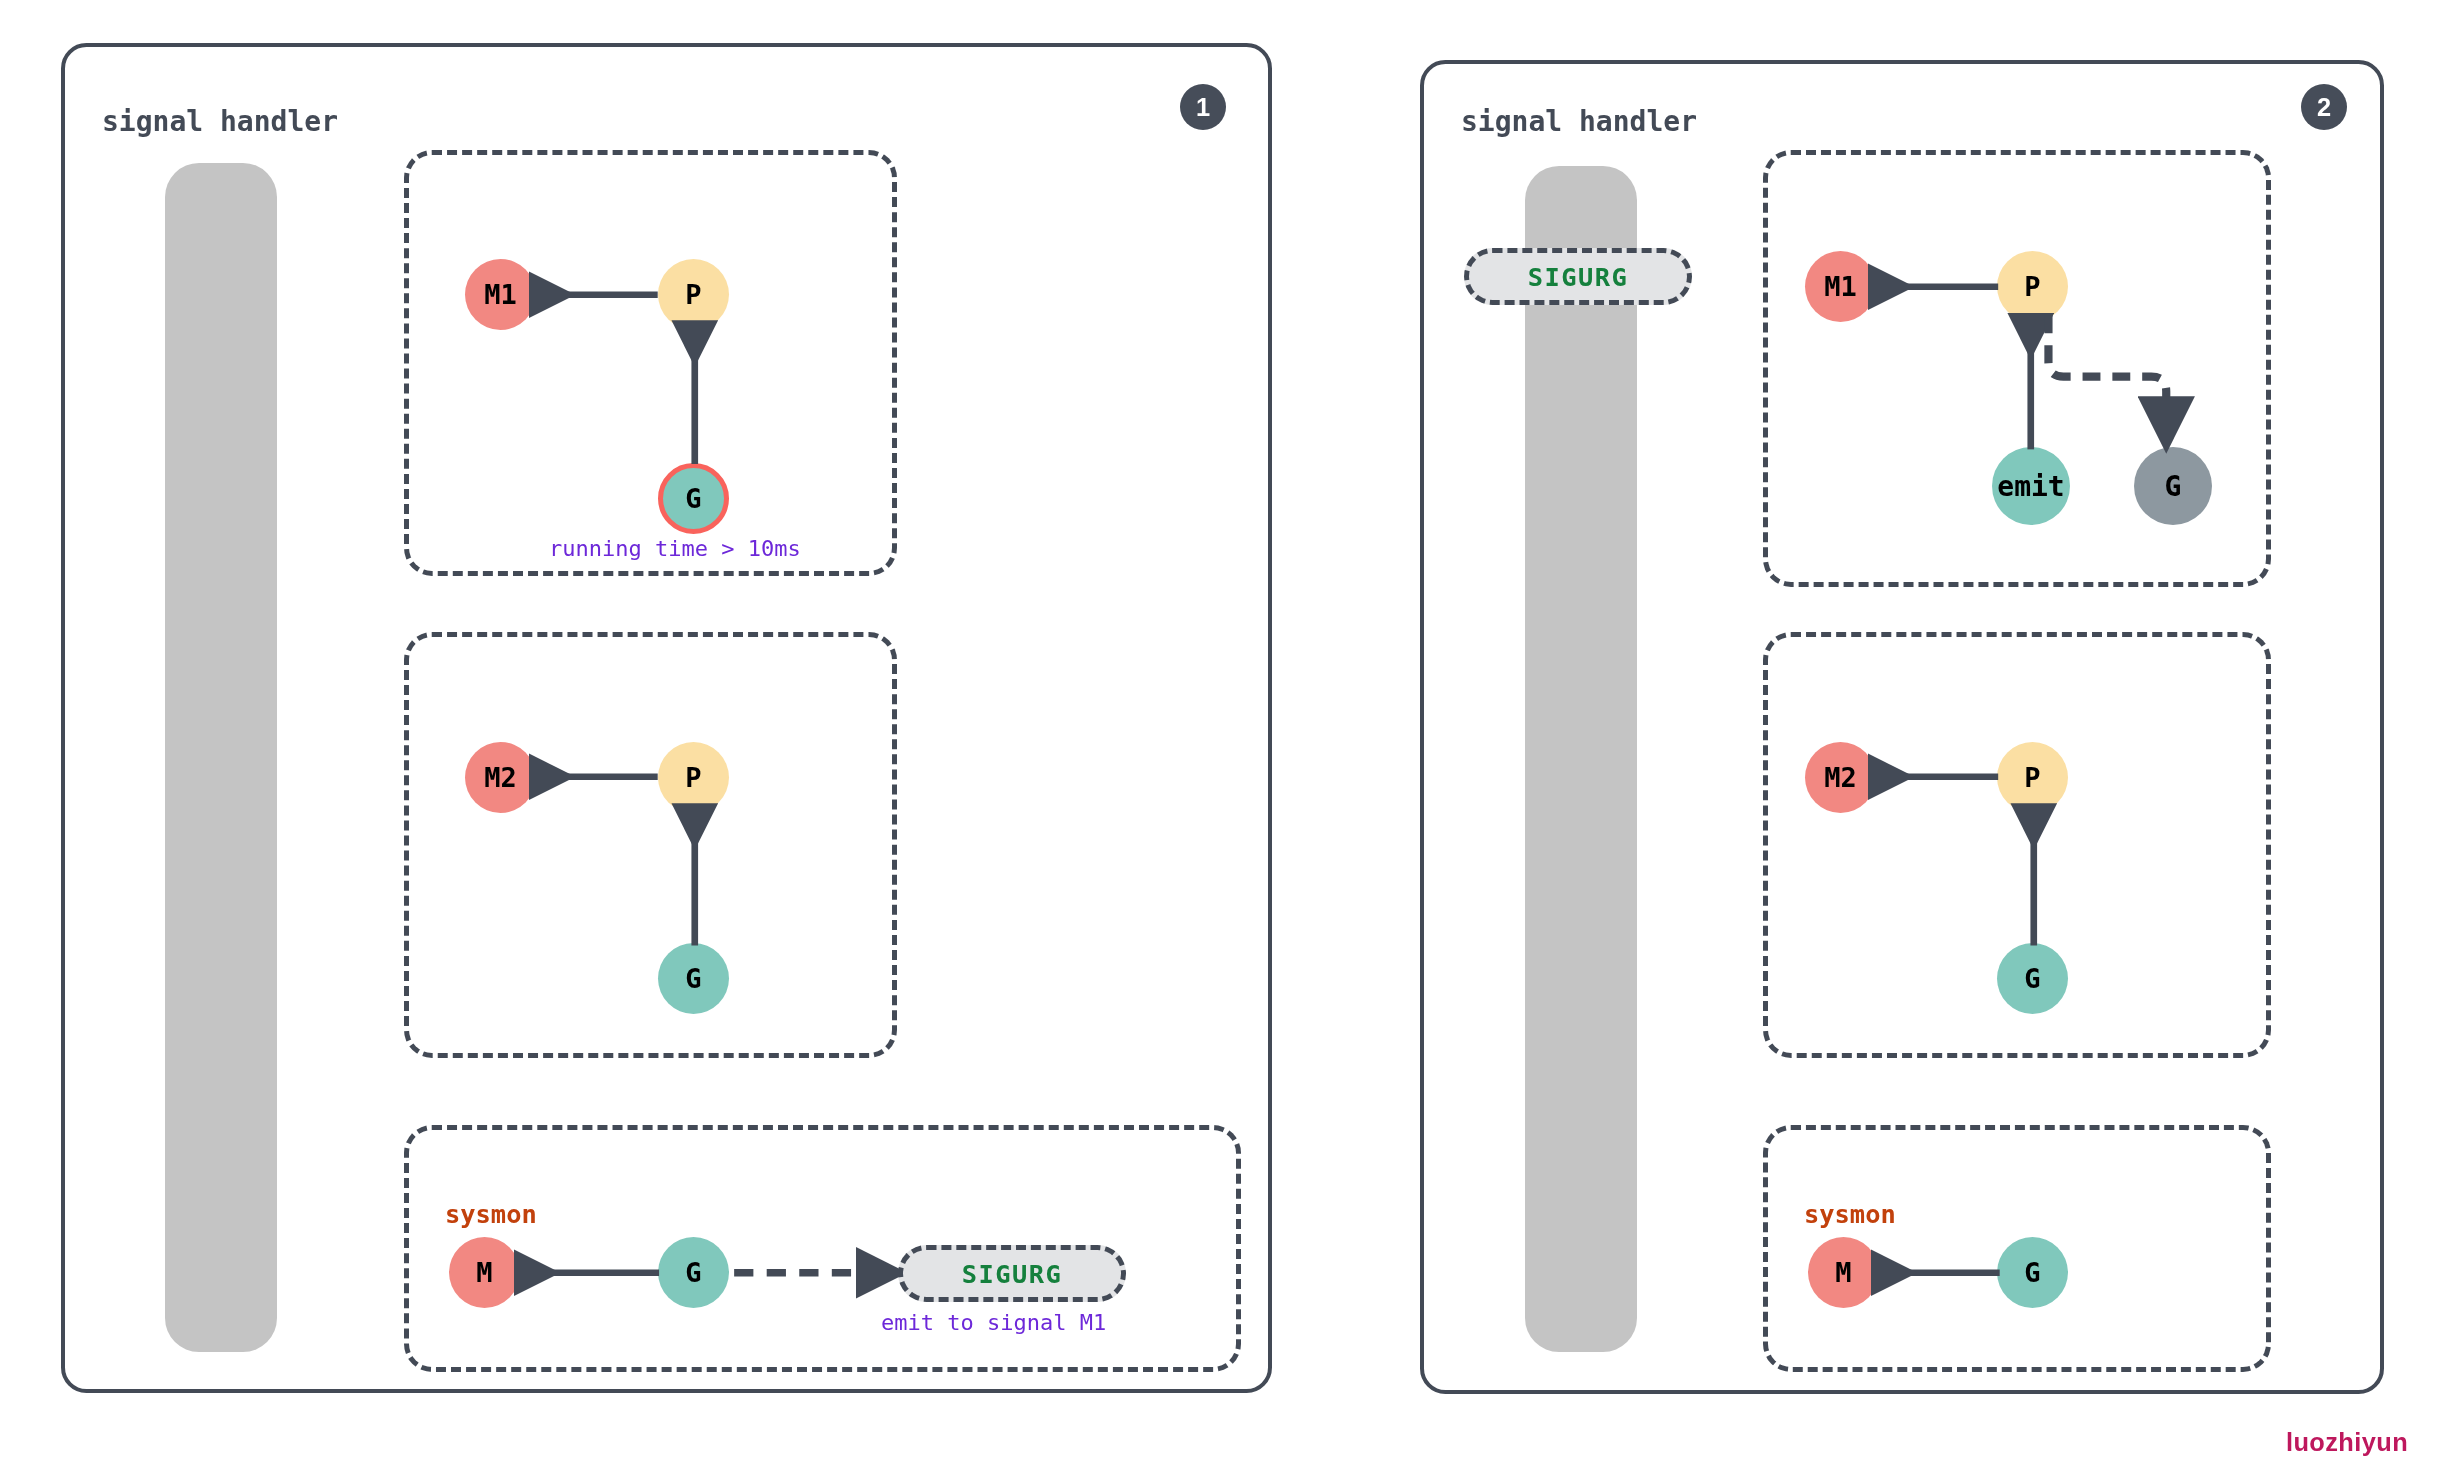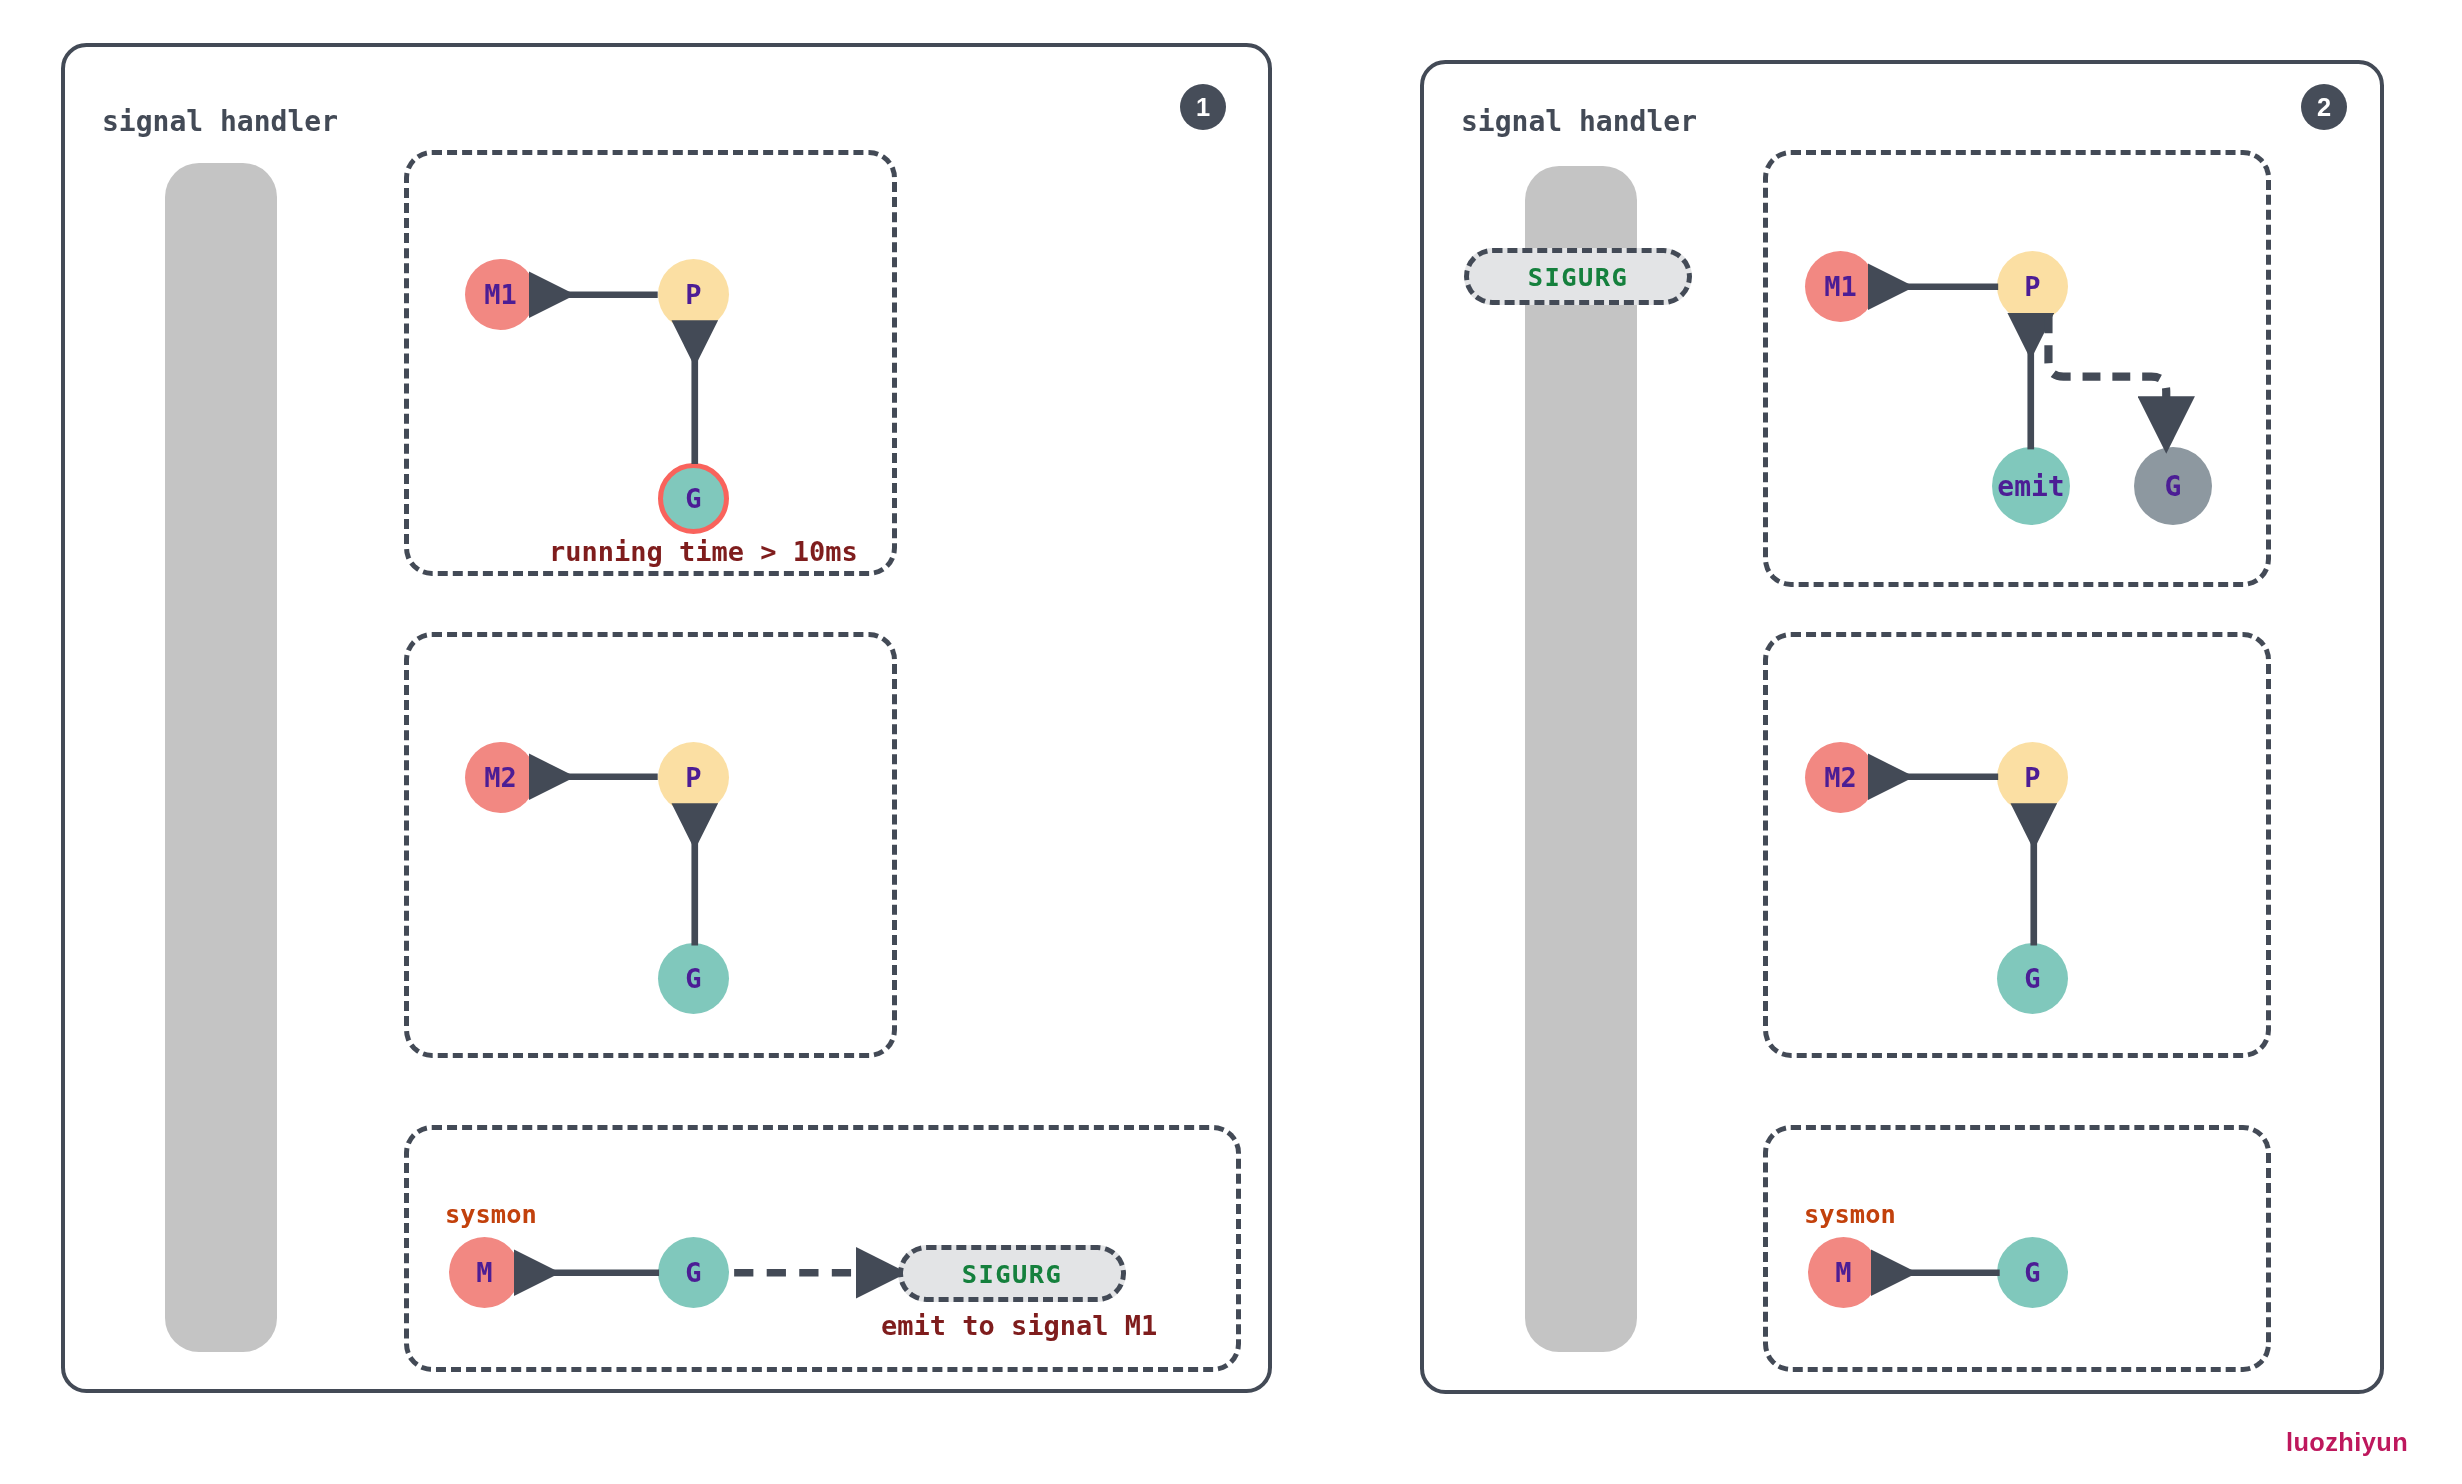--- a/index.html
+++ b/index.html
@@ -101,42 +101,42 @@
 
   
   .node {
     position: absolute;
     border-radius: 50%;
     display: flex;
     align-items: center;
     justify-content: center;
     font-family: "DejaVu Sans Mono", "Liberation Mono", monospace;
     font-weight: bold;
-    color: #4c1d95;
+    color: #000000;
     box-sizing: border-box;
   }
   .node.red    { background: #f28882; }
   .node.yellow { background: #fbdfa3; }
   .node.teal   { background: #80c8bc; }
   .node.grey   { background: #8d98a0; }
   .node.ring   { border: 5.2px solid #f9635c; }
 
   .size-95  { width: 71px;  height: 71px;  font-size: 27px; }
   .size-105 { width: 78px; height: 78px; font-size: 28px; }
 
   
   .arrow-svg { position: absolute; overflow: visible; pointer-events: none; }
 
   
   .note {
     position: absolute;
     font-family: "DejaVu Sans Mono", "Liberation Mono", monospace;
-    font-weight: bold;
-    font-size: 27px;
-    color: #7f1d1d;
+    font-weight: normal;
+    font-size: 22px;
+    color: #6d28d9;
     white-space: nowrap;
   }
   #note-running { left: 549px;  top: 536px; }
   #note-emit    { left: 881px; top: 1310px; }
 
   
   .sig-pill {
     position: absolute;
     box-sizing: border-box;
     background: #e3e4e6;

